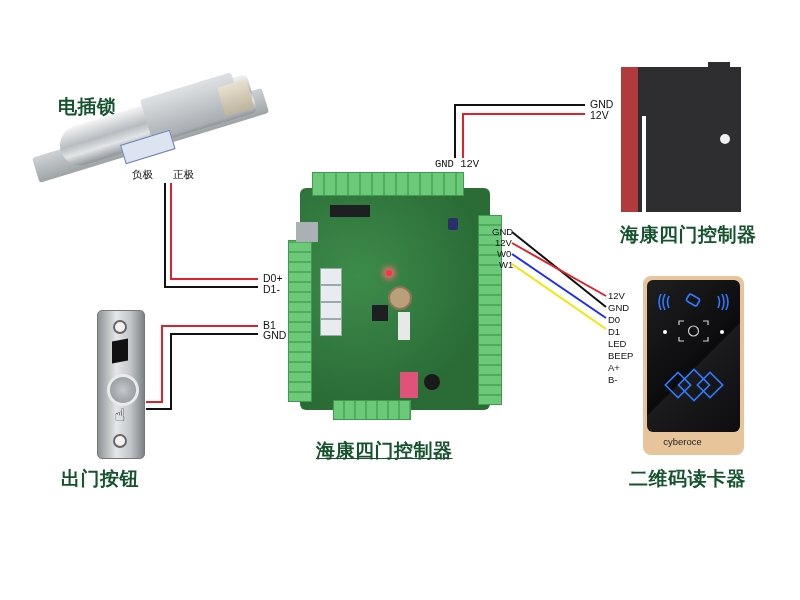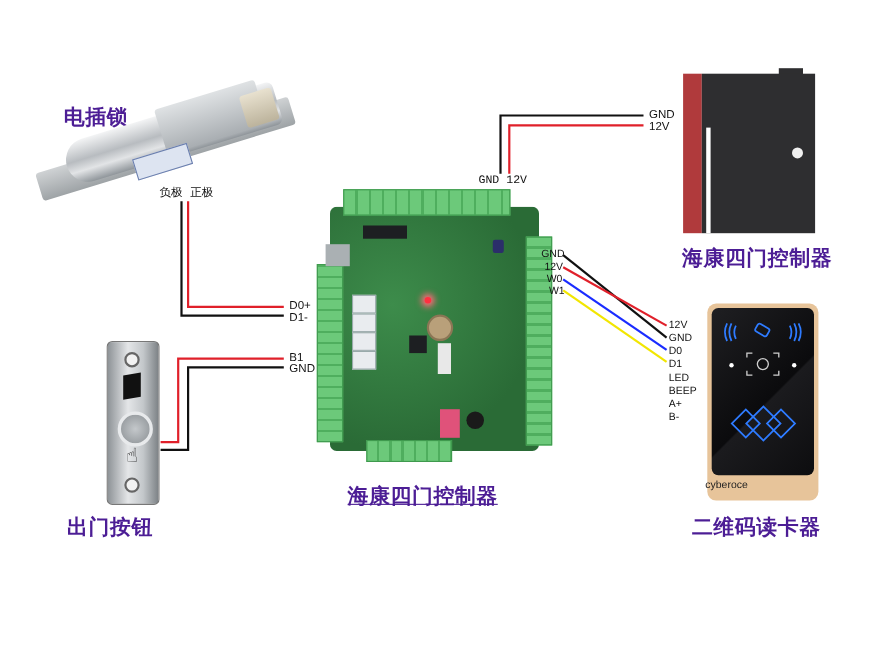--- a/index.html
+++ b/index.html
@@ -1,19 +1,19 @@
 <!DOCTYPE html>
 <html><head>
 <meta charset="utf-8">
 <style>
   html, body { margin:0; padding:0; }
   body { width:800px; height:600px; background:#ffffff; position:relative; overflow:hidden;
          font-family:"DejaVu Sans","Liberation Sans",sans-serif; color:#111; }
   .abs { position:absolute; }
-  .title { font-weight:bold; font-size:19px; color:#4c1d95; white-space:nowrap; letter-spacing:0.5px; }
+  .title { font-weight:bold; font-size:19px; color:#14532d; white-space:nowrap; letter-spacing:0.5px; }
   .lbl { font-size:10.5px; color:#111; white-space:nowrap; font-family:"Liberation Sans","DejaVu Sans",sans-serif; }
   .lbl-sm { font-size:9.5px; color:#111; white-space:nowrap; font-family:"Liberation Sans","DejaVu Sans",sans-serif; line-height:12px; }
   svg.wires { position:absolute; left:0; top:0; width:800px; height:600px; pointer-events:none; }
 
   
   .lock-plate { left:32px; top:158px; width:240px; height:26px; background:linear-gradient(#cfd2d4,#9ea3a6);
                 transform:rotate(-17deg); transform-origin:left top; border-radius:3px; }
   .lock-body { left:55px; top:132px; width:200px; height:40px; transform:rotate(-17deg); transform-origin:left top;
                background:linear-gradient(#f3f4f5,#b8bcc0 45%,#e2e4e6 70%,#8f959a); border-radius:20px 6px 6px 20px; }
   .lock-head { left:140px; top:100px; width:95px; height:42px; transform:rotate(-17deg); transform-origin:left top;
@@ -53,21 +53,21 @@
   
   .btn-plate { left:97px; top:310px; width:46px; height:147px; border-radius:5px;
                background:linear-gradient(90deg,#8e9397,#e4e6e8 40%,#c3c7ca 70%,#7d8286); border:1px solid #777; }
   .btn-screw { width:10px; height:10px; border-radius:50%; background:#f2f2f2; border:2px solid #666; }
   .btn-push { left:107px; top:374px; width:26px; height:26px; border-radius:50%; background:radial-gradient(#c4c8cb,#8a8f93); border:3px solid #e8eaec; }
 
   
   .reader { left:643px; top:276px; width:101px; height:179px; border-radius:8px; background:#e7c49a; }
   .reader-face { left:647px; top:280px; width:93px; height:152px; border-radius:6px;
                  background:linear-gradient(135deg,#1f1f22 0%,#0b0b0d 55%,#1b1b1e 56%,#0d0d0f 100%); }
-  .reader-brand { left:610px; top:436px; width:101px; text-align:center; font-size:9.5px; color:#222;
+  .reader-brand { left:632px; top:436px; width:101px; text-align:center; font-size:9.5px; color:#222;
                   font-family:"Liberation Sans","DejaVu Sans",sans-serif; }
 </style>
 </head>
 <body>
 
 <svg class="wires" viewBox="0 0 800 600">
 
   <polyline points="165,183 165,287 258,287" fill="none" stroke="#111111" stroke-width="2"></polyline>
   <polyline points="171,183 171,279 258,279" fill="none" stroke="#e0202a" stroke-width="2"></polyline>
 
@@ -82,21 +82,21 @@
   <line x1="512" y1="254" x2="606" y2="318" stroke="#1a2cff" stroke-width="2"></line>
   <line x1="512" y1="264" x2="606" y2="329" stroke="#f2e600" stroke-width="2"></line>
 </svg>
 
 <div class="abs title" style="left:58px; top:94px;">电插锁</div>
 <div class="abs lock-plate"></div>
 <div class="abs lock-body"></div>
 <div class="abs lock-head"></div>
 <div class="abs lock-bolt"></div>
 <div class="abs lock-sticker"></div>
-<div class="abs lbl" style="left:145px; top:168px;">负极</div>
+<div class="abs lbl" style="left:132px; top:168px;">负极</div>
 <div class="abs lbl" style="left:173px; top:168px;">正极</div>
 
 <div class="abs pbox-tab"></div>
 <div class="abs pbox-strip"></div>
 <div class="abs pbox-body"></div>
 <div class="abs pbox-slot"></div>
 <div class="abs pbox-hole"></div>
 <div class="abs lbl" style="left:590px; top:98px;">GND</div>
 <div class="abs lbl" style="left:590px; top:109px;">12V</div>
 <div class="abs title" style="left:620px; top:222px;">海康四门控制器</div>

